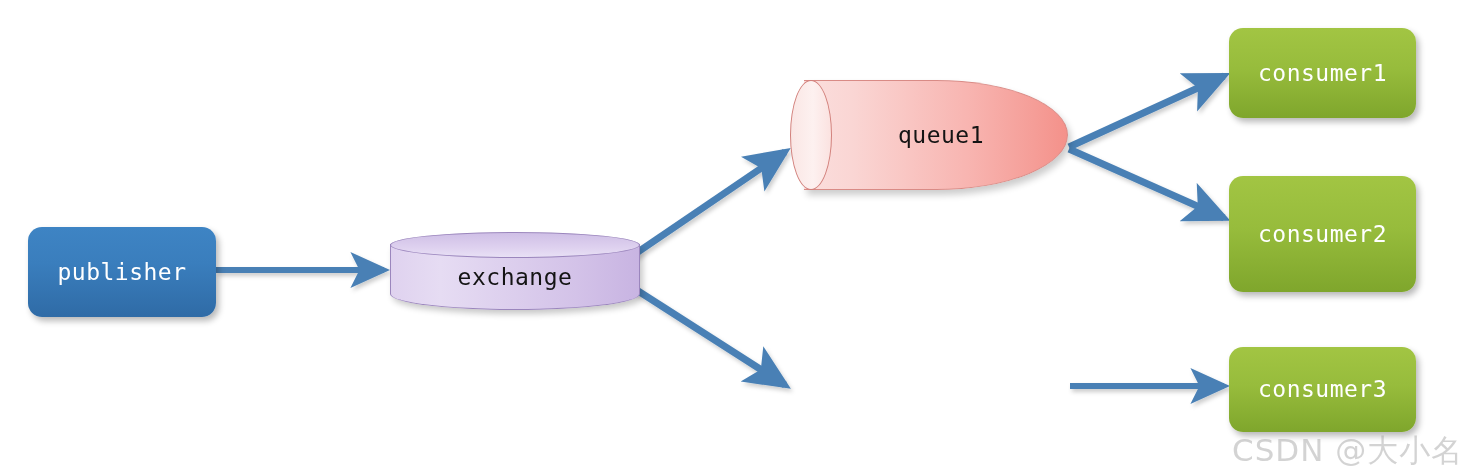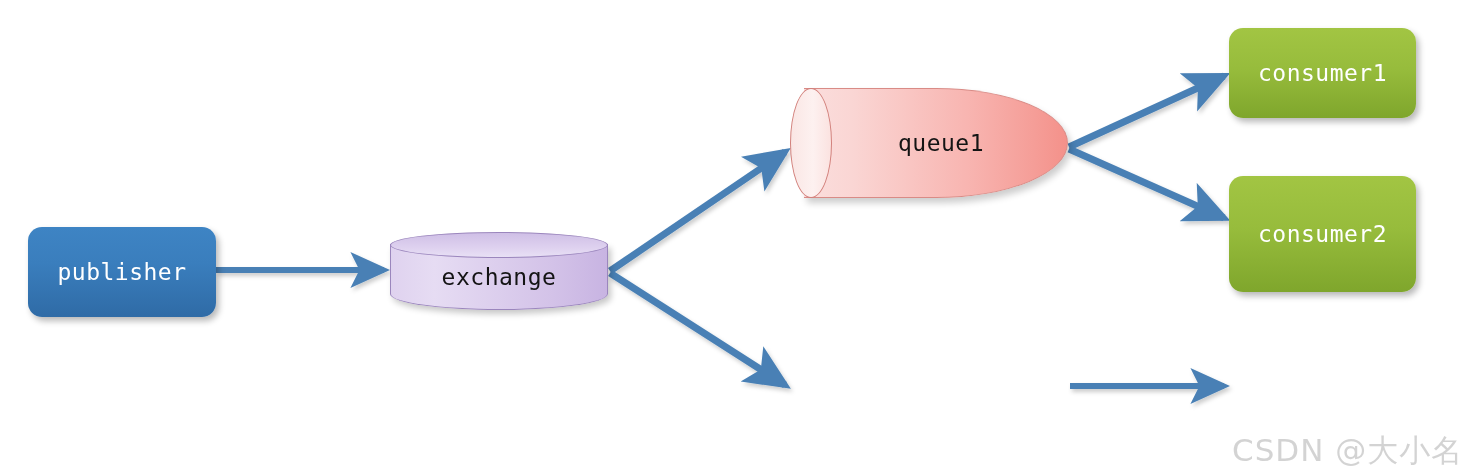--- a/index.html
+++ b/index.html
@@ -146,37 +146,40 @@
       <line x1="1069" y1="147" x2="1224" y2="76" stroke-width="7"></line>
       <line x1="1069" y1="149" x2="1224" y2="218" stroke-width="7"></line>
       <line x1="1070" y1="386" x2="1224" y2="386" stroke-width="6"></line>
     </g>
   </svg>
 
   <div class="node box-blue" style="left:28px; top:227px; width:188px; height:90px;">
     <span class="node-label">publisher</span>
   </div>
 
-  <div class="node cyl-v" style="left:390px; top:232px; width:218px; height:78px;">
+  <div class="node cyl-v" style="left:390px; top:232px; width:250px; height:78px;">
     <div class="cyl-body"></div>
     <div class="cyl-top"></div>
     <span class="node-label">exchange</span>
   </div>
 
-  <div class="node cyl-h" style="left:790px; top:88px; width:278px; height:110px;">
+  <div class="node cyl-h" style="left:790px; top:80px; width:278px; height:110px;">
     <div class="cyl-body"></div>
     <div class="cyl-cap"></div>
     <span class="node-label">queue1</span>
   </div>
 
 
   <div class="node box-green" style="left:1229px; top:28px; width:187px; height:90px;">
     <span class="node-label">consumer1</span>
   </div>
 
   <div class="node box-green" style="left:1229px; top:176px; width:187px; height:116px;">
     <span class="node-label">consumer2</span>
   </div>
 
+  <div class="node box-green" style="left:1229px; top:347px; width:187px; height:85px;">
+    <span class="node-label">consumer3</span>
+  </div>
 
   <div class="watermark" style="left:1232px; top:430px;">CSDN @大小名家</div>
 
 </div>
 
 </body></html>

